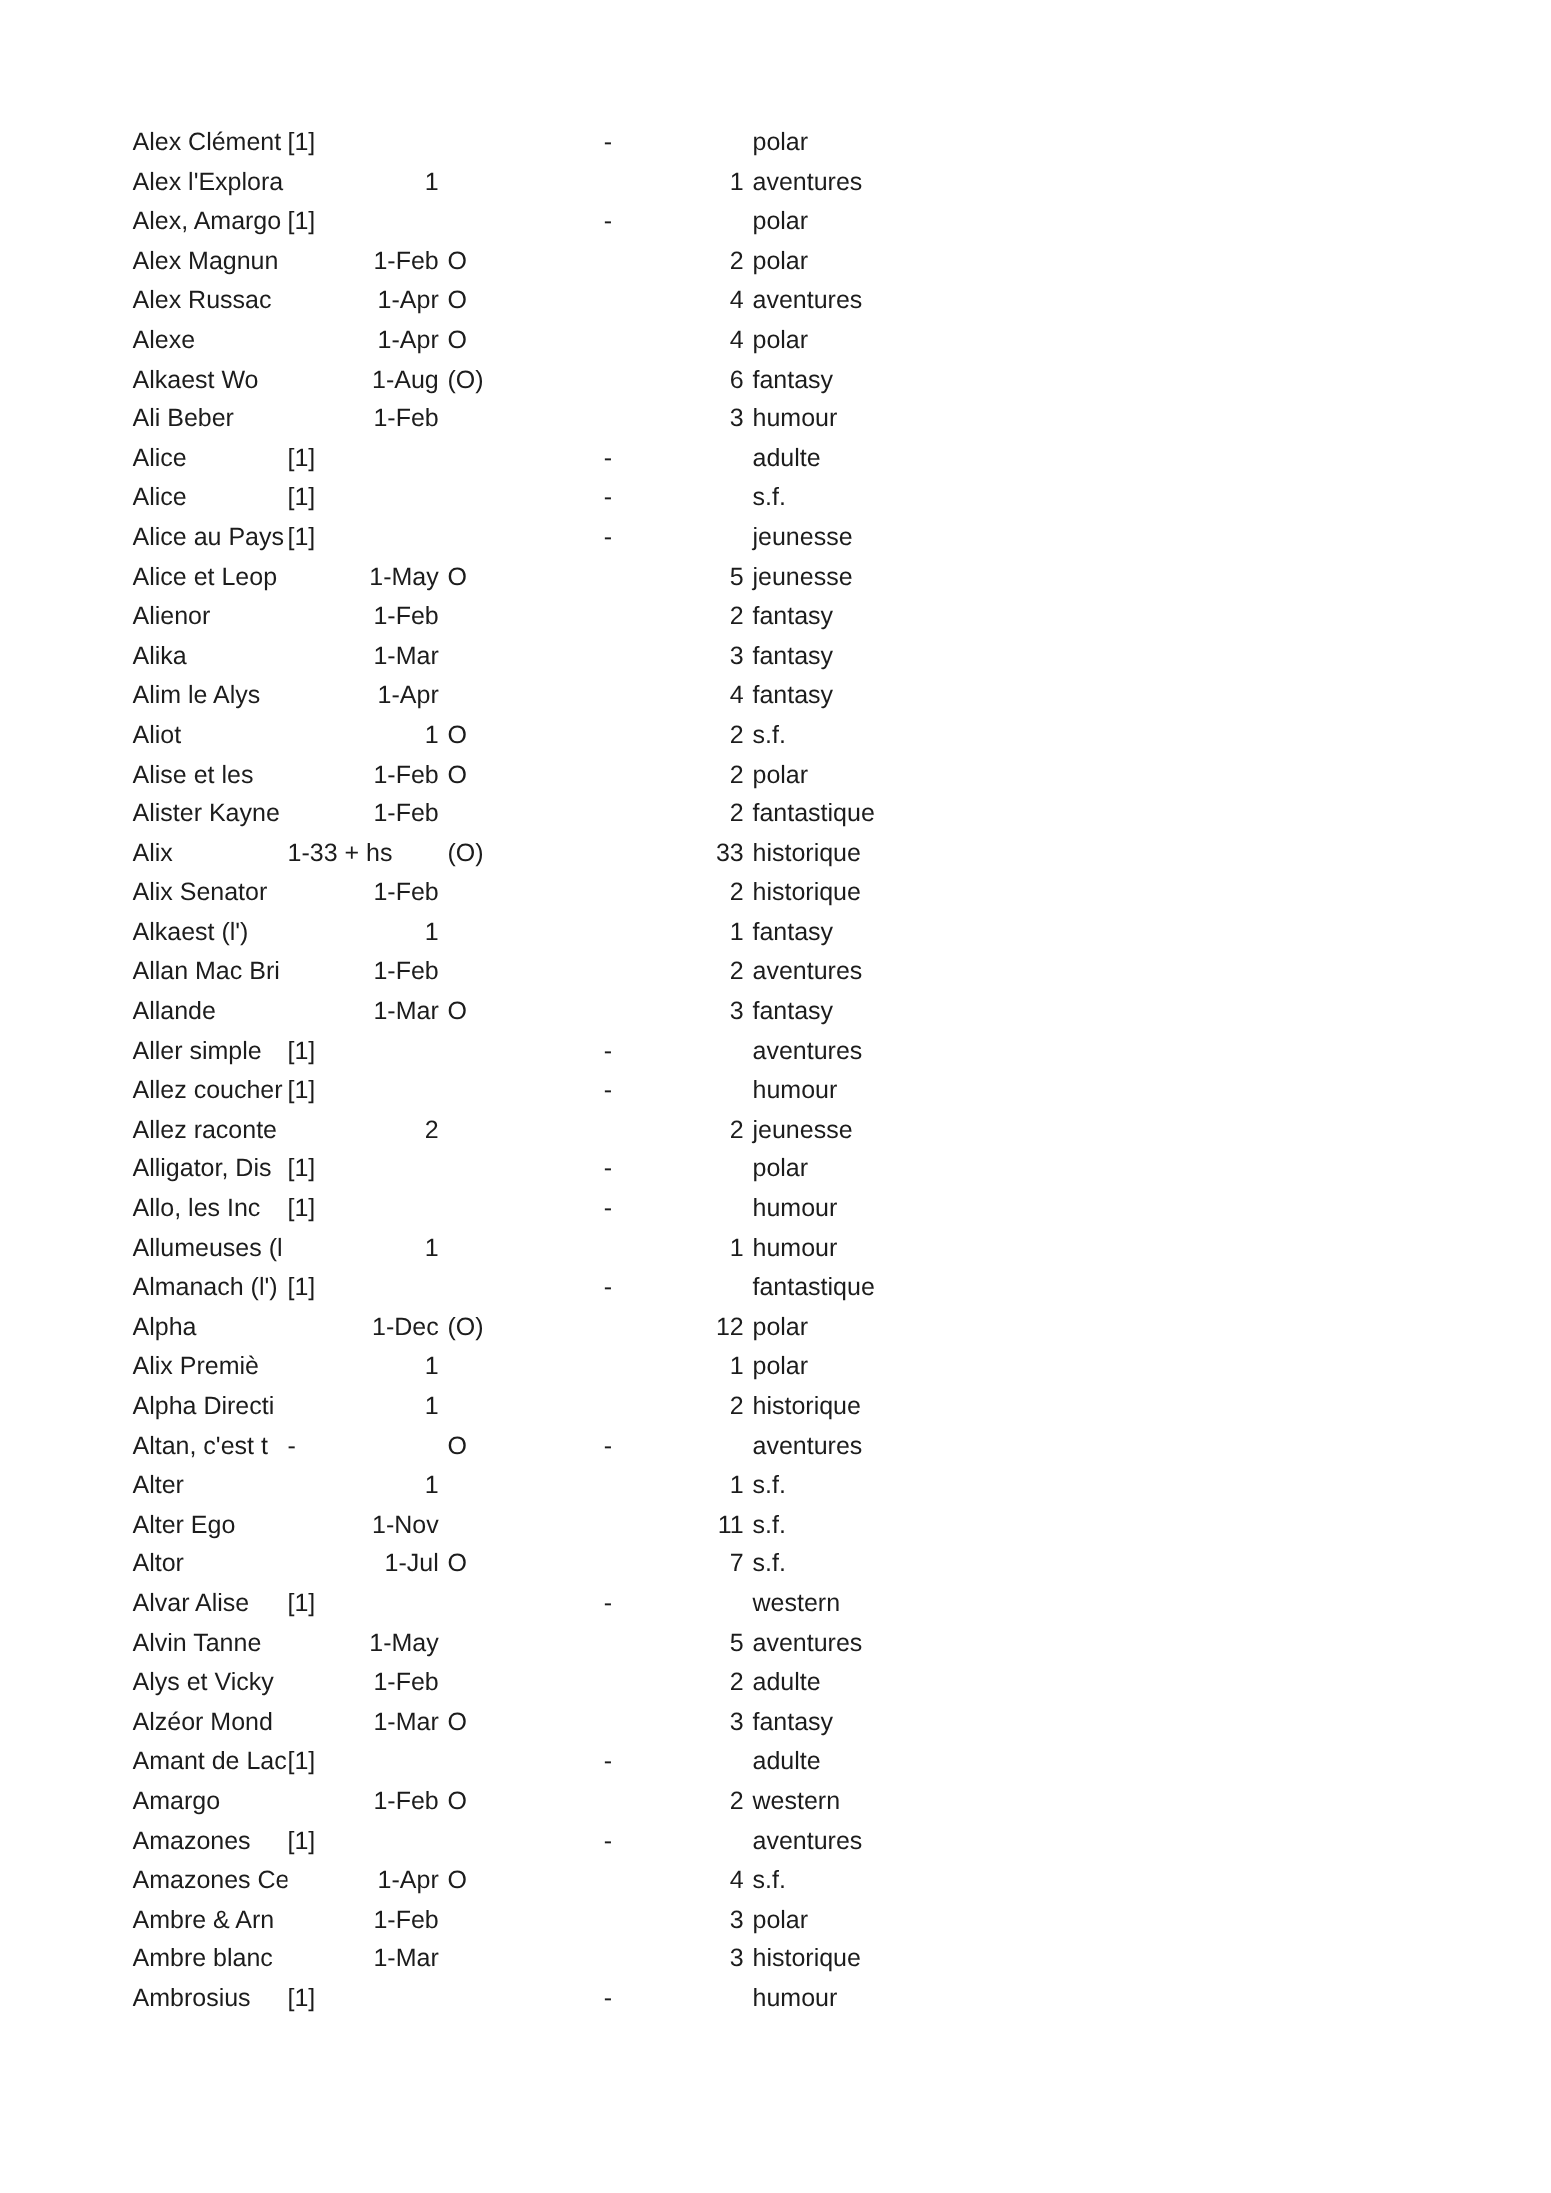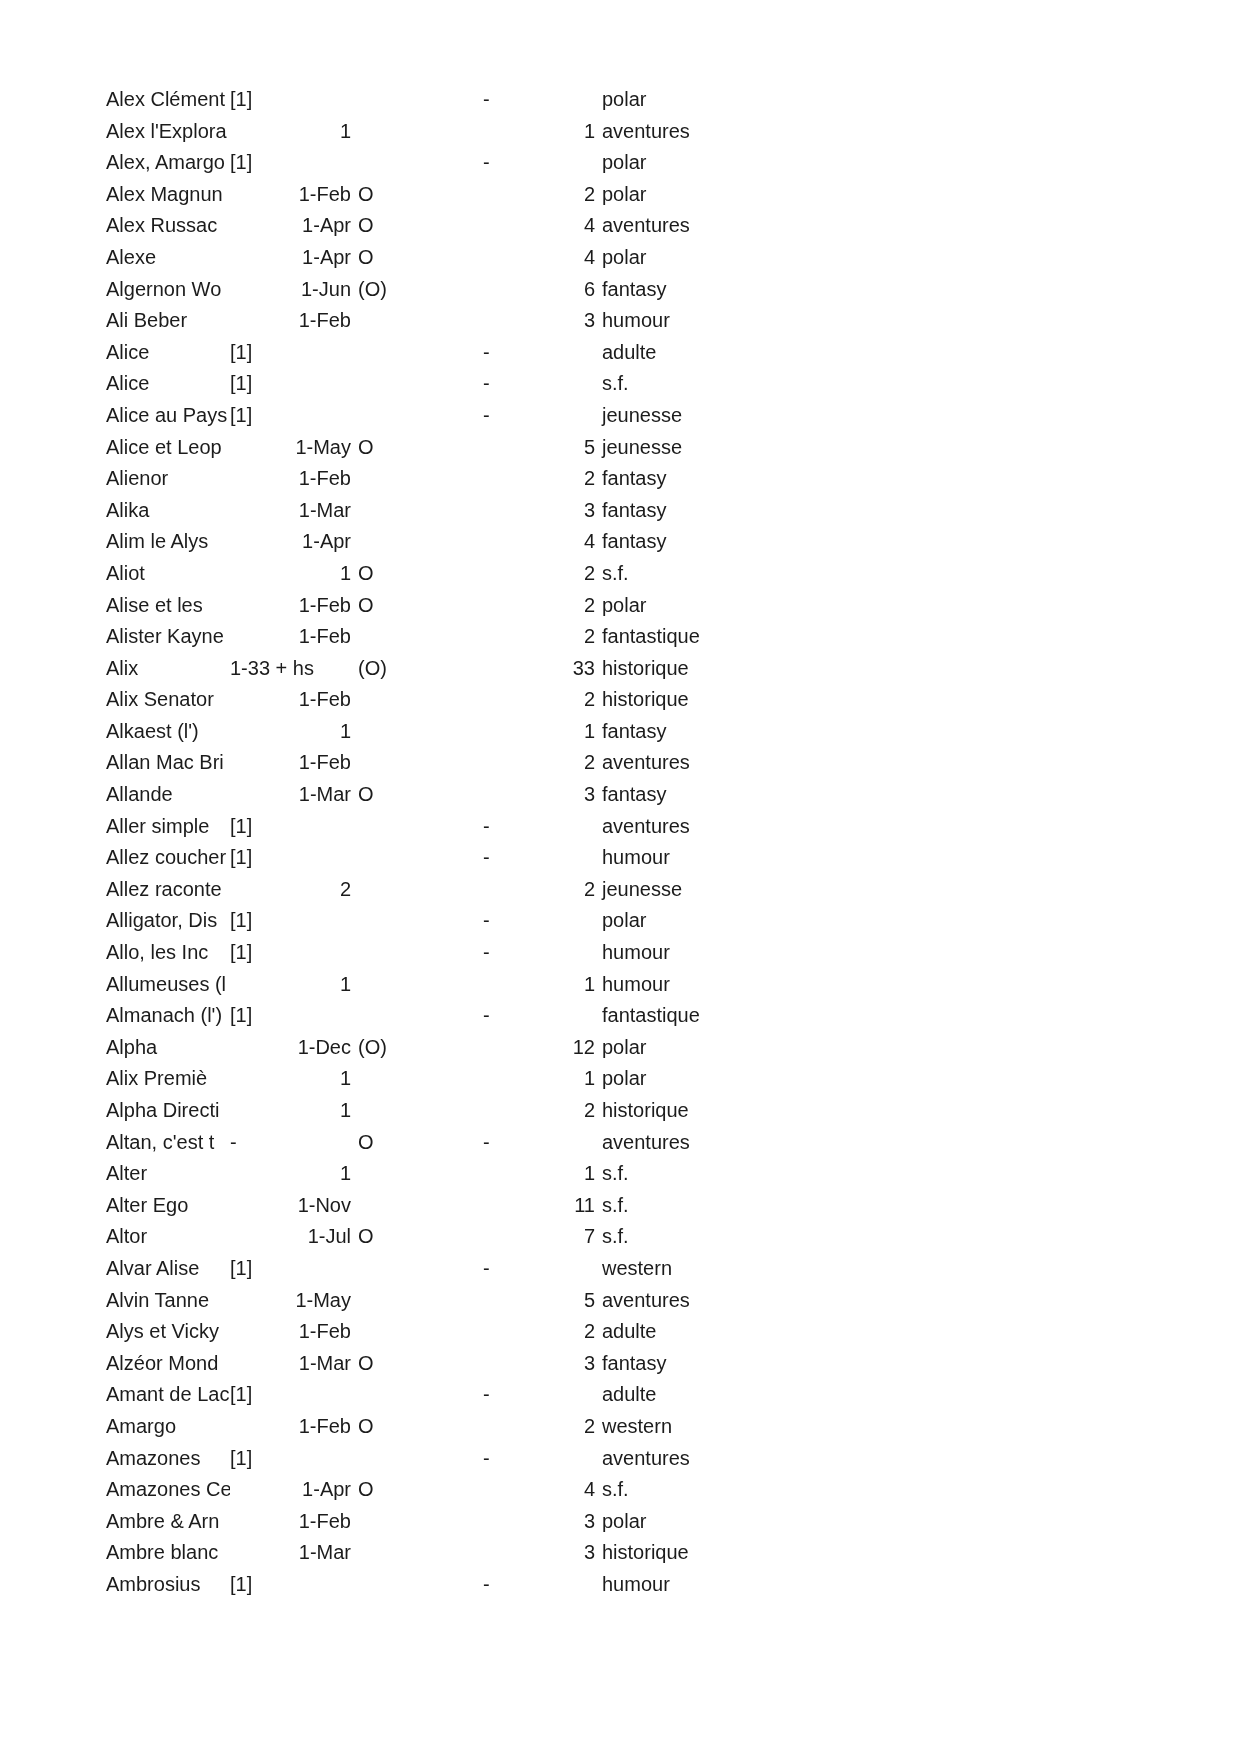--- a/index.html
+++ b/index.html
@@ -13,21 +13,21 @@
     height: 1754px;
     margin: 0 auto;
     background: #ffffff;
     overflow: hidden;
     font-family: "Liberation Sans", "DejaVu Sans", sans-serif;
     font-size: 20px;
     color: #1c1c1c;
   }
   .rows {
     position: absolute;
-    top: 84px;
+    top: 99px;
     left: 106px;
     right: 0;
   }
   .row {
     display: grid;
     grid-template-columns: 124px 36px 85px 132px 27px 85px 360px;
     height: 31.6px;
     line-height: 31.6px;
     align-items: center;
     white-space: nowrap;
@@ -112,23 +112,23 @@
       <div class="row">
         <div class="c-title">Alexe</div>
         <div class="c-tag"></div>
         <div class="c-issues">1-Apr</div>
         <div class="c-omark">O</div>
         <div class="c-dash"></div>
         <div class="c-count">4</div>
         <div class="c-genre">polar</div>
       </div>
       <div class="row">
-        <div class="c-title">Algernon Wo</div>
-        <div class="c-tag"></div>
-        <div class="c-issues">1-Jun</div>
+        <div class="c-title">Alkaest Wo</div>
+        <div class="c-tag"></div>
+        <div class="c-issues">1-Aug</div>
         <div class="c-omark">(O)</div>
         <div class="c-dash"></div>
         <div class="c-count">6</div>
         <div class="c-genre">fantasy</div>
       </div>
       <div class="row">
         <div class="c-title">Ali Beber</div>
         <div class="c-tag"></div>
         <div class="c-issues">1-Feb</div>
         <div class="c-omark"></div>

